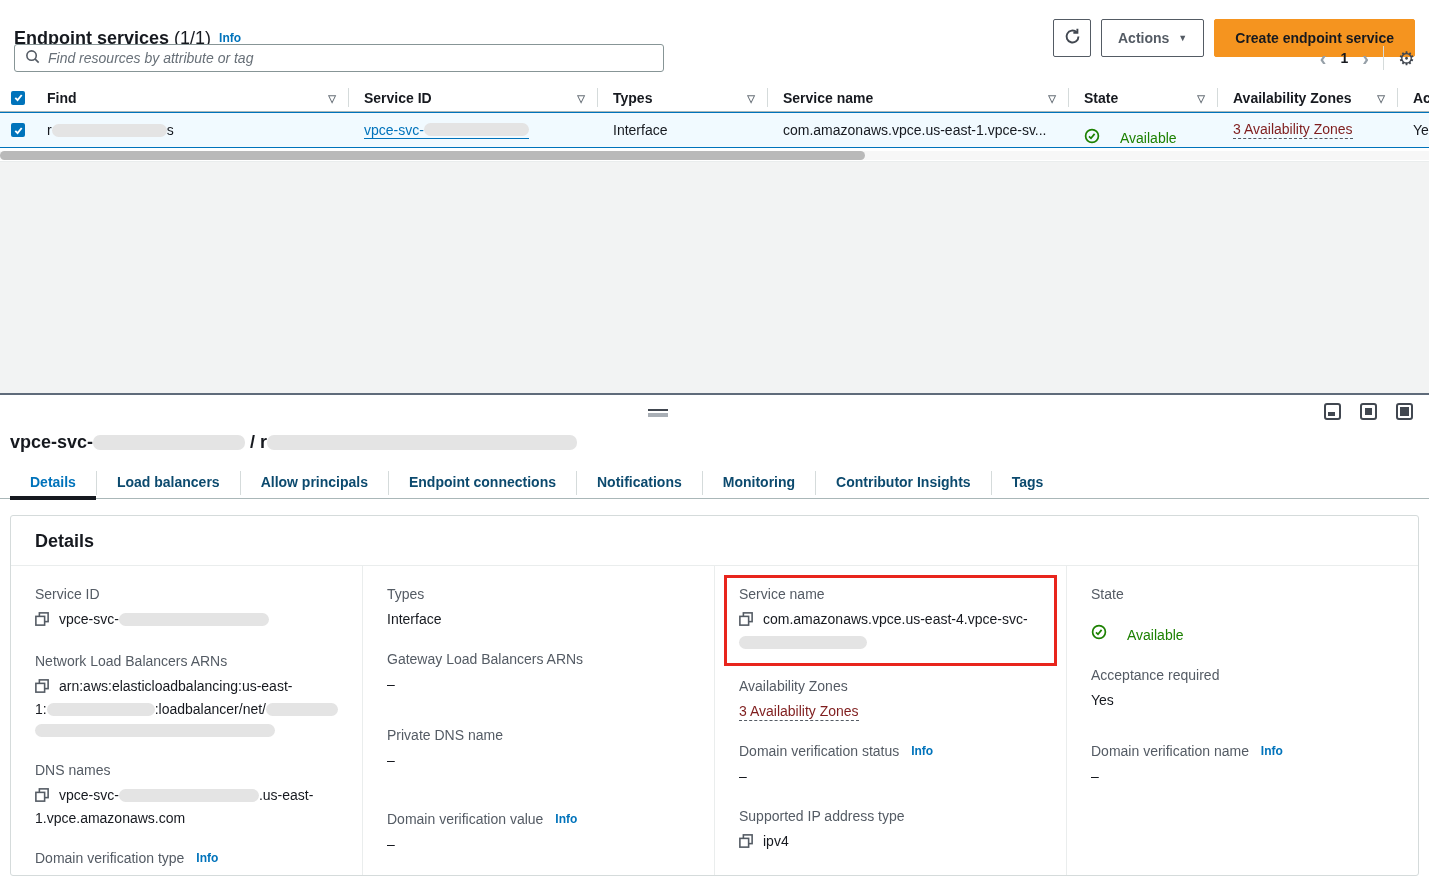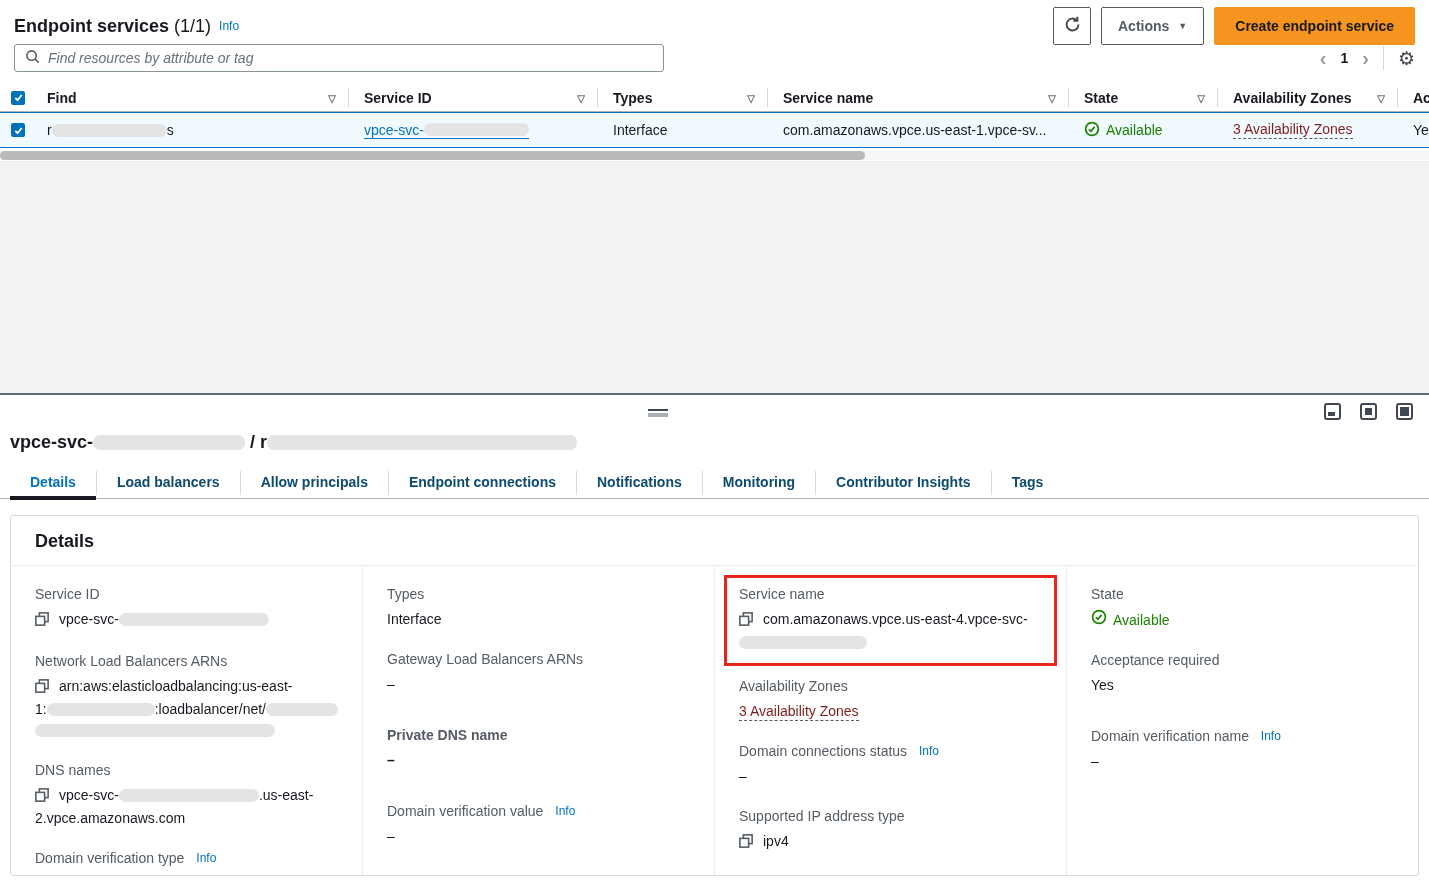--- a/index.html
+++ b/index.html
@@ -1,24 +1,24 @@
 <!DOCTYPE html>
 <html><head>
 <meta charset="utf-8">
 <style>
   * { margin:0; padding:0; box-sizing:border-box; }
   html,body { width:1429px; height:886px; }
   body { font-family:"Liberation Sans", sans-serif; color:#16191f; background:#fff; }
   .screen { position:relative; width:1429px; height:886px; overflow:hidden; background:#fff; }
 
   
-  .toolbar { position:absolute; top:10px; left:14px; right:14px; height:32px; display:flex; align-items:center; }
+  .toolbar { position:absolute; top:22px; left:14px; right:14px; height:32px; display:flex; align-items:center; }
   .page-title { font-size:18px; font-weight:bold; }
   .page-count { font-size:18px; font-weight:normal; margin-left:5px; }
-  .info-link { color:#0073bb; font-size:12px; font-weight:normal; margin-left:8px; vertical-align:3px; cursor:pointer; }
+  .info-link { color:#0073bb; font-size:12px; font-weight:bold; margin-left:8px; vertical-align:3px; cursor:pointer; }
   .toolbar-buttons { margin-left:auto; display:flex; gap:10px; align-items:center; }
   .btn { height:38px; border:1px solid #545b64; border-radius:2px; background:#fff; color:#545b64;
          font-weight:bold; font-size:14px; display:flex; align-items:center; justify-content:center; cursor:pointer; }
   .btn-icon { width:38px; }
   .btn-actions { padding:0 16px; gap:9px; }
   .caret { font-size:9px; color:#545b64; }
   .btn-primary { background:#f5941f; border:1px solid #f5941f; color:#16191f; padding:0 20px; }
 
   
   .search-row { position:absolute; top:44px; left:14px; right:14px; height:28px; }
@@ -50,21 +50,21 @@
   .thead .cell:not(.col-check)::before { content:""; position:absolute; left:0; top:4px; bottom:4px; width:1px; background:#d5dbdb; }
   .thead .col-name::before { display:none; }
   .thead .col-sid::before, .thead .col-types::before, .thead .col-sname::before,
   .thead .col-state::before, .thead .col-az::before, .thead .col-acc::before { display:block; }
   .filter { position:absolute; right:12px; top:50%; transform:translateY(-50%); color:#687078; font-size:10px; }
   .checkbox { width:14px; height:14px; background:#0073bb; border-radius:2px; display:flex; align-items:center; justify-content:center; cursor:pointer; }
   .redact { display:inline-block; height:13px; border-radius:7px; background:#e4e4e4; vertical-align:-2px; }
   .link { color:#0073bb; cursor:pointer; }
   .id-link { border-bottom:1px solid #0073bb; display:inline-flex; align-items:center; gap:0; }
   .dashed-link { border-bottom:1px dashed #545b64; padding-bottom:1px; color:#7f1d1d; cursor:pointer; }
-  .state-green { color:#1d8102; display:inline-flex; align-items:center; gap:6px; }
+  .state-green { color:#1d8102; display:inline-flex; align-items:center; gap:20px;margin-top:15px; }
   .hscroll { position:relative; margin-top:3px; height:9px; background:#f7f7f7; }
   .hscroll .thumb { position:absolute; left:0; top:0; height:9px; width:865px; background:#b9b9b9; border-radius:5px; cursor:pointer; }
 
   .gray-gap { position:absolute; top:161px; left:0; right:0; height:232px; background:#f2f3f3; border-top:1px solid #eaeded; }
 
   
   .split-panel { position:absolute; top:393px; left:0; right:0; bottom:0; background:#fff; border-top:2px solid #5f6b7a; }
   .drag-handle { position:absolute; top:14px; left:648px; width:20px; cursor:row-resize; }
   .drag-handle .l1 { height:2px; background:#414750; }
   .drag-handle .l2 { height:4px; background:#a9afb6; margin-top:2px; }
@@ -305,42 +305,42 @@
             <div class="field-label">DNS names</div>
             <div class="field-value">
               <div class="val-line">
                 <span class="copy-icon">
                   <svg width="14" height="14" viewBox="0 0 16 16">
                       <rect x="5" y="1" width="10" height="10" fill="none" stroke="#545b64" stroke-width="1.8"></rect>
                       <rect x="1" y="5" width="10" height="10" fill="#fff" stroke="#545b64" stroke-width="1.8"></rect>
                     </svg>
                 </span><span>vpce-svc-</span><span class="redact" style="width:140px;"></span><span>.us-east-</span>
               </div>
-              <div class="val-line">2.vpce.amazonaws.com</div>
+              <div class="val-line">1.vpce.amazonaws.com</div>
             </div>
           </div>
           <div class="field">
             <div class="field-label">
               <span>Domain verification type</span>
               <span class="info-link">Info</span>
             </div>
             <div class="field-value">–</div>
           </div>
         </div>
 
         <div class="dcol">
           <div class="field">
             <div class="field-label">Types</div>
             <div class="field-value">Interface</div>
           </div>
           <div class="field" style="margin-bottom:32px;">
             <div class="field-label">Gateway Load Balancers ARNs</div>
             <div class="field-value">–</div>
           </div>
-          <div class="field" style="margin-bottom:32px;font-weight:bold;">
+          <div class="field" style="margin-bottom:40px;">
             <div class="field-label">Private DNS name</div>
             <div class="field-value">–</div>
           </div>
           <div class="field">
             <div class="field-label">
               <span>Domain verification value</span>
               <span class="info-link">Info</span>
             </div>
             <div class="field-value">–</div>
           </div>
@@ -362,21 +362,21 @@
             </div>
           </div>
           <div class="field">
             <div class="field-label">Availability Zones</div>
             <div class="field-value">
               <span class="dashed-link">3 Availability Zones</span>
             </div>
           </div>
           <div class="field">
             <div class="field-label">
-              <span>Domain connections status</span>
+              <span>Domain verification status</span>
               <span class="info-link">Info</span>
             </div>
             <div class="field-value">–</div>
           </div>
           <div class="field">
             <div class="field-label">Supported IP address type</div>
             <div class="field-value">
               <span class="copy-icon">
                 <svg width="14" height="14" viewBox="0 0 16 16">
                     <rect x="5" y="1" width="10" height="10" fill="none" stroke="#545b64" stroke-width="1.8"></rect>

